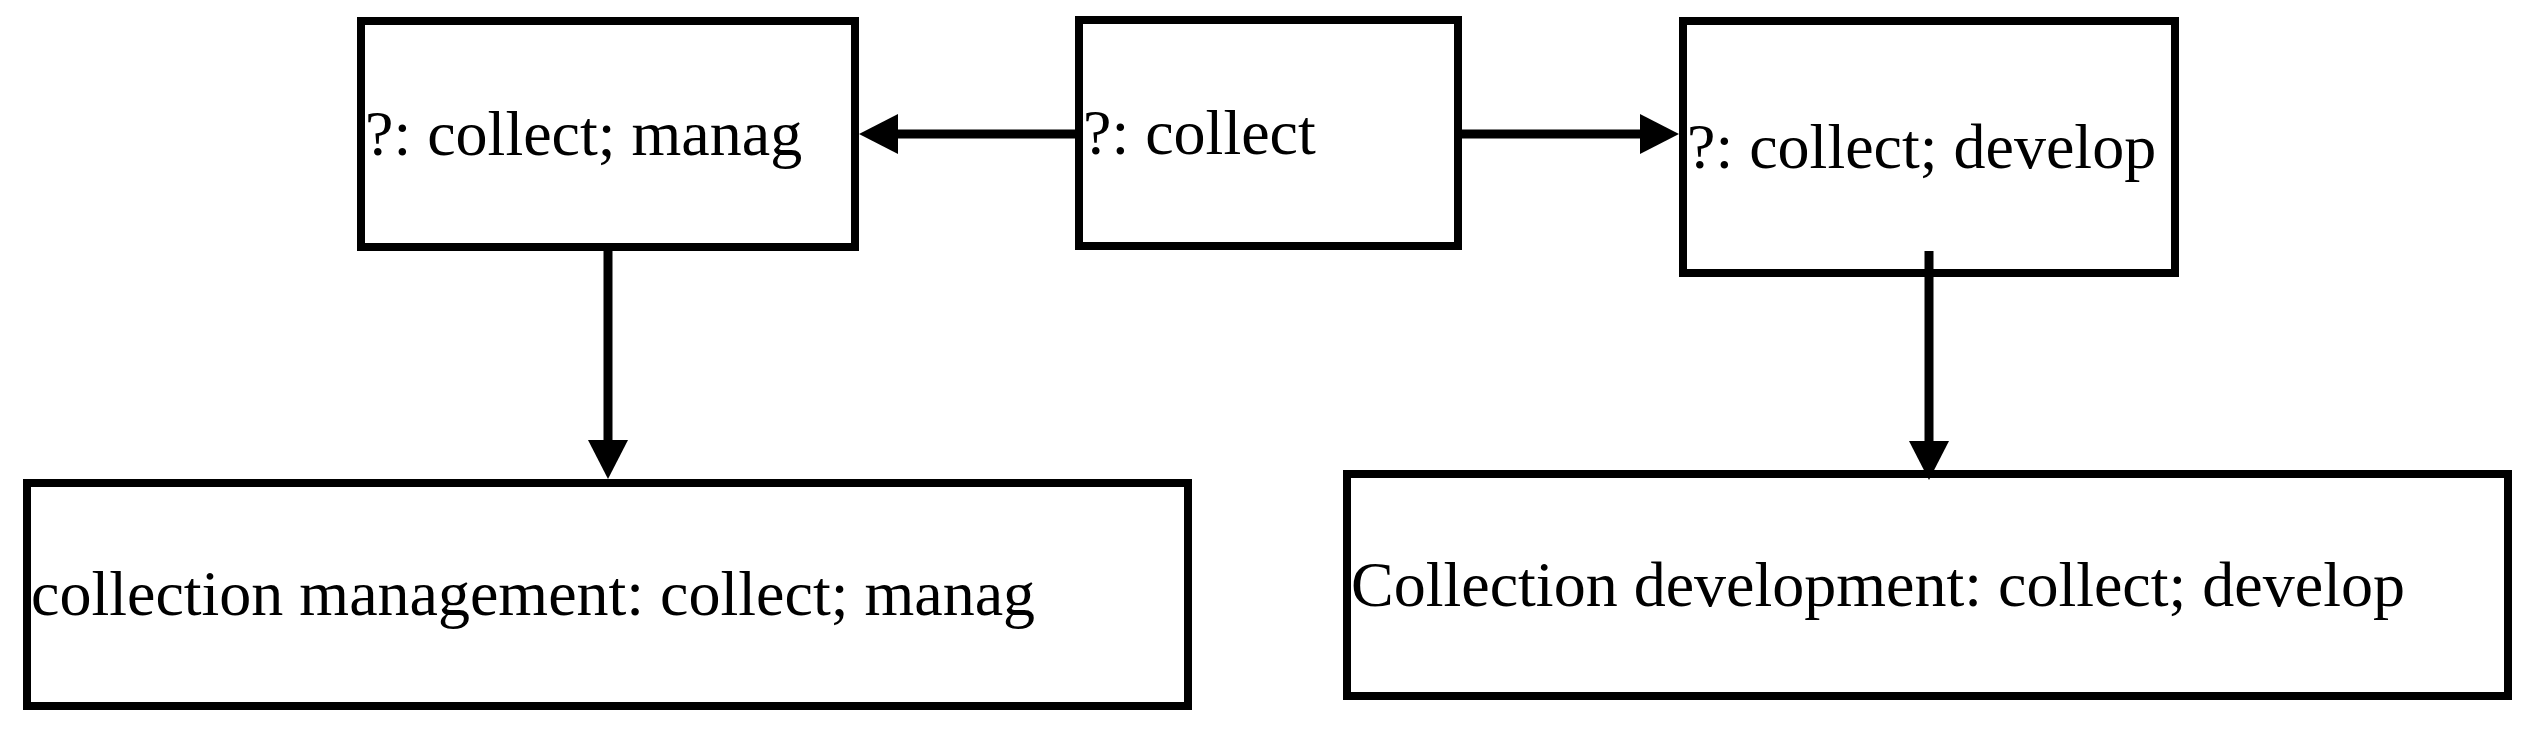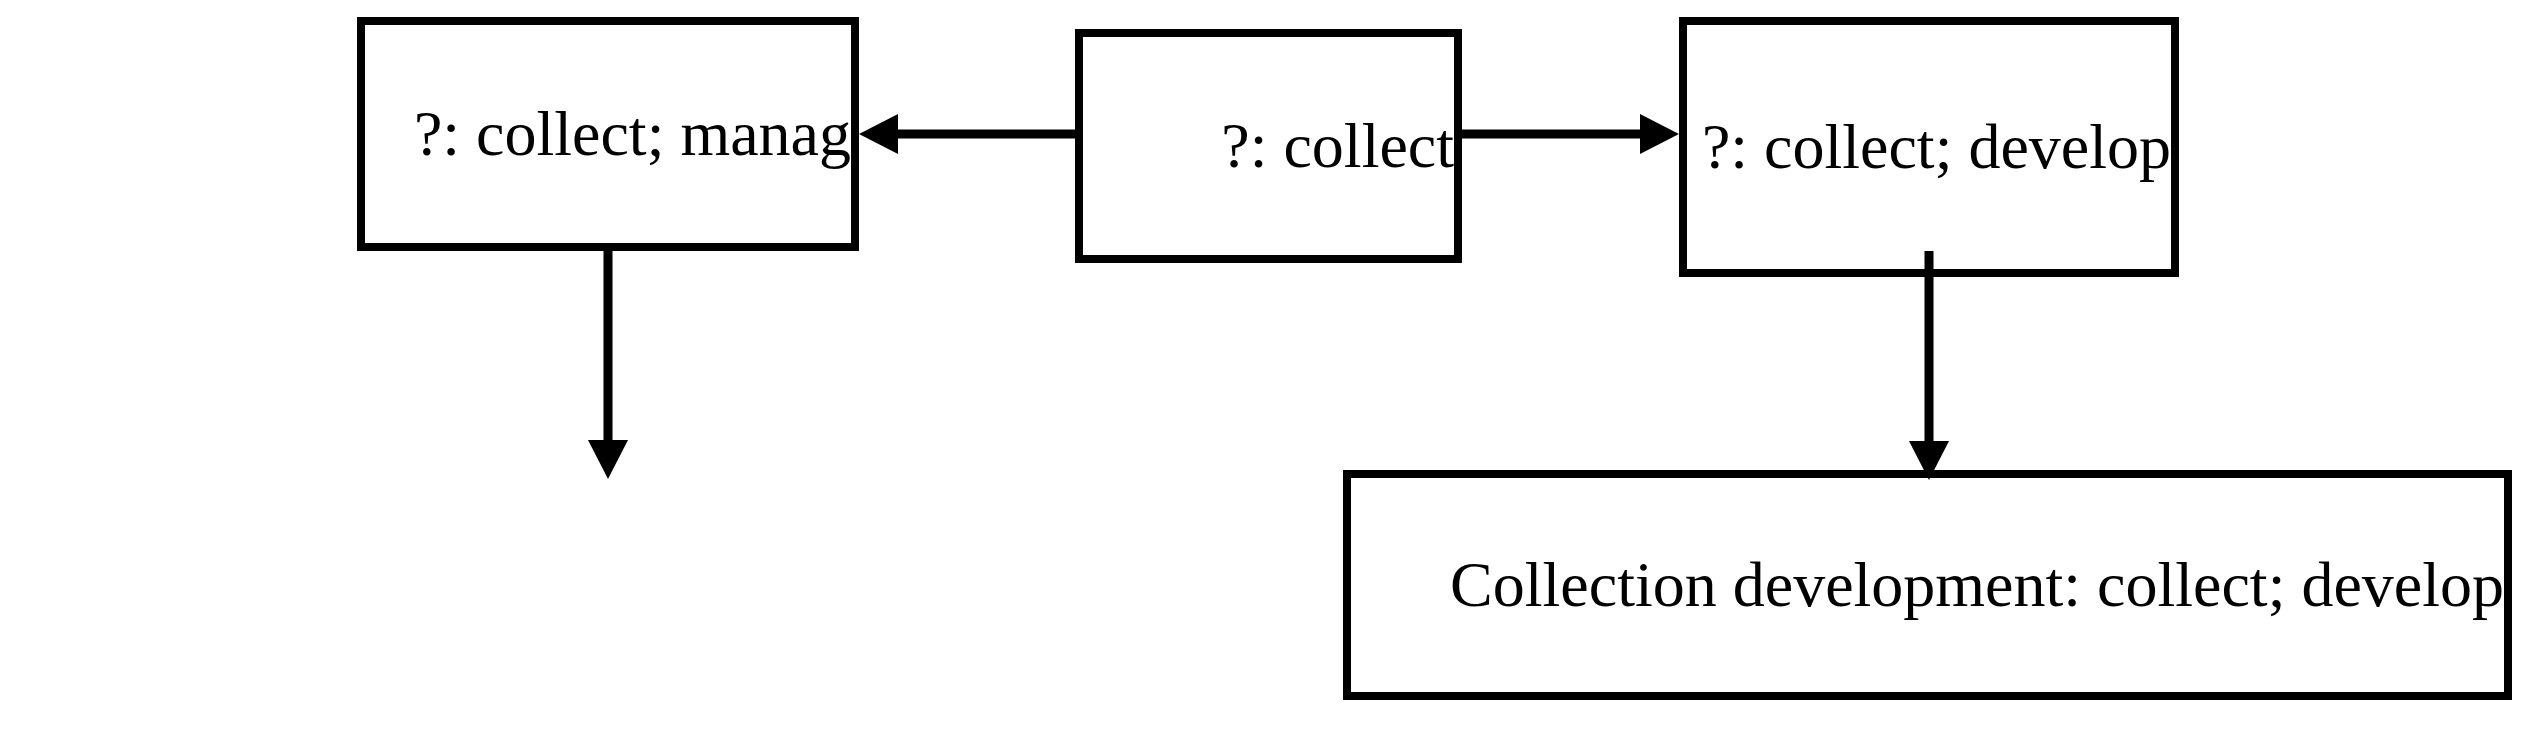--- a/index.html
+++ b/index.html
@@ -21,28 +21,28 @@
     color: var(--color-text);
     overflow: hidden;
   }
   .node {
     position: absolute;
     box-sizing: border-box;
     background: var(--color-bg);
     border: 8px solid var(--color-line);
     display: flex;
     align-items: center;
-    justify-content: flex-end;
+    justify-content: flex-start;
     font-size: 64px;
     line-height: 1.1;
     white-space: nowrap;
     text-align: center;
   }
   .node-top-left    { left: 357px;  top: 17px;  width: 502px;  height: 234px; }
-  .node-top-center  { left: 1075px; top: 16px;  width: 387px;  height: 234px; margin-top: 13px; }
+  .node-top-center  { left: 1075px; top: 16px;  width: 387px;  height: 234px; }
   .node-top-right   { left: 1679px; top: 17px;  width: 500px;  height: 260px; }
   .node-bottom-left { left: 23px;   top: 479px; width: 1169px; height: 231px; }
   .node-bottom-right{ left: 1343px; top: 470px; width: 1169px; height: 230px; }
   .edges {
     position: absolute;
     left: 0;
     top: 0;
     width: 2536px;
     height: 734px;
     pointer-events: none;
@@ -66,20 +66,23 @@
   </div>
 
   <div class="node node-top-center">
     <span>?: collect</span>
   </div>
 
   <div class="node node-top-right">
     <span>?: collect; develop</span>
   </div>
 
+  <div class="node node-bottom-left">
+    <span>collection management: collect; manag</span>
+  </div>
 
   <div class="node node-bottom-right">
     <span>Collection development: collect; develop</span>
   </div>
 
   <svg class="edges" viewBox="0 0 2536 734" xmlns="http://www.w3.org/2000/svg">
     <g>
       <line x1="1075" y1="134" x2="896" y2="134"></line>
       <polygon points="859,134 898,114 898,154"></polygon>
     </g>

